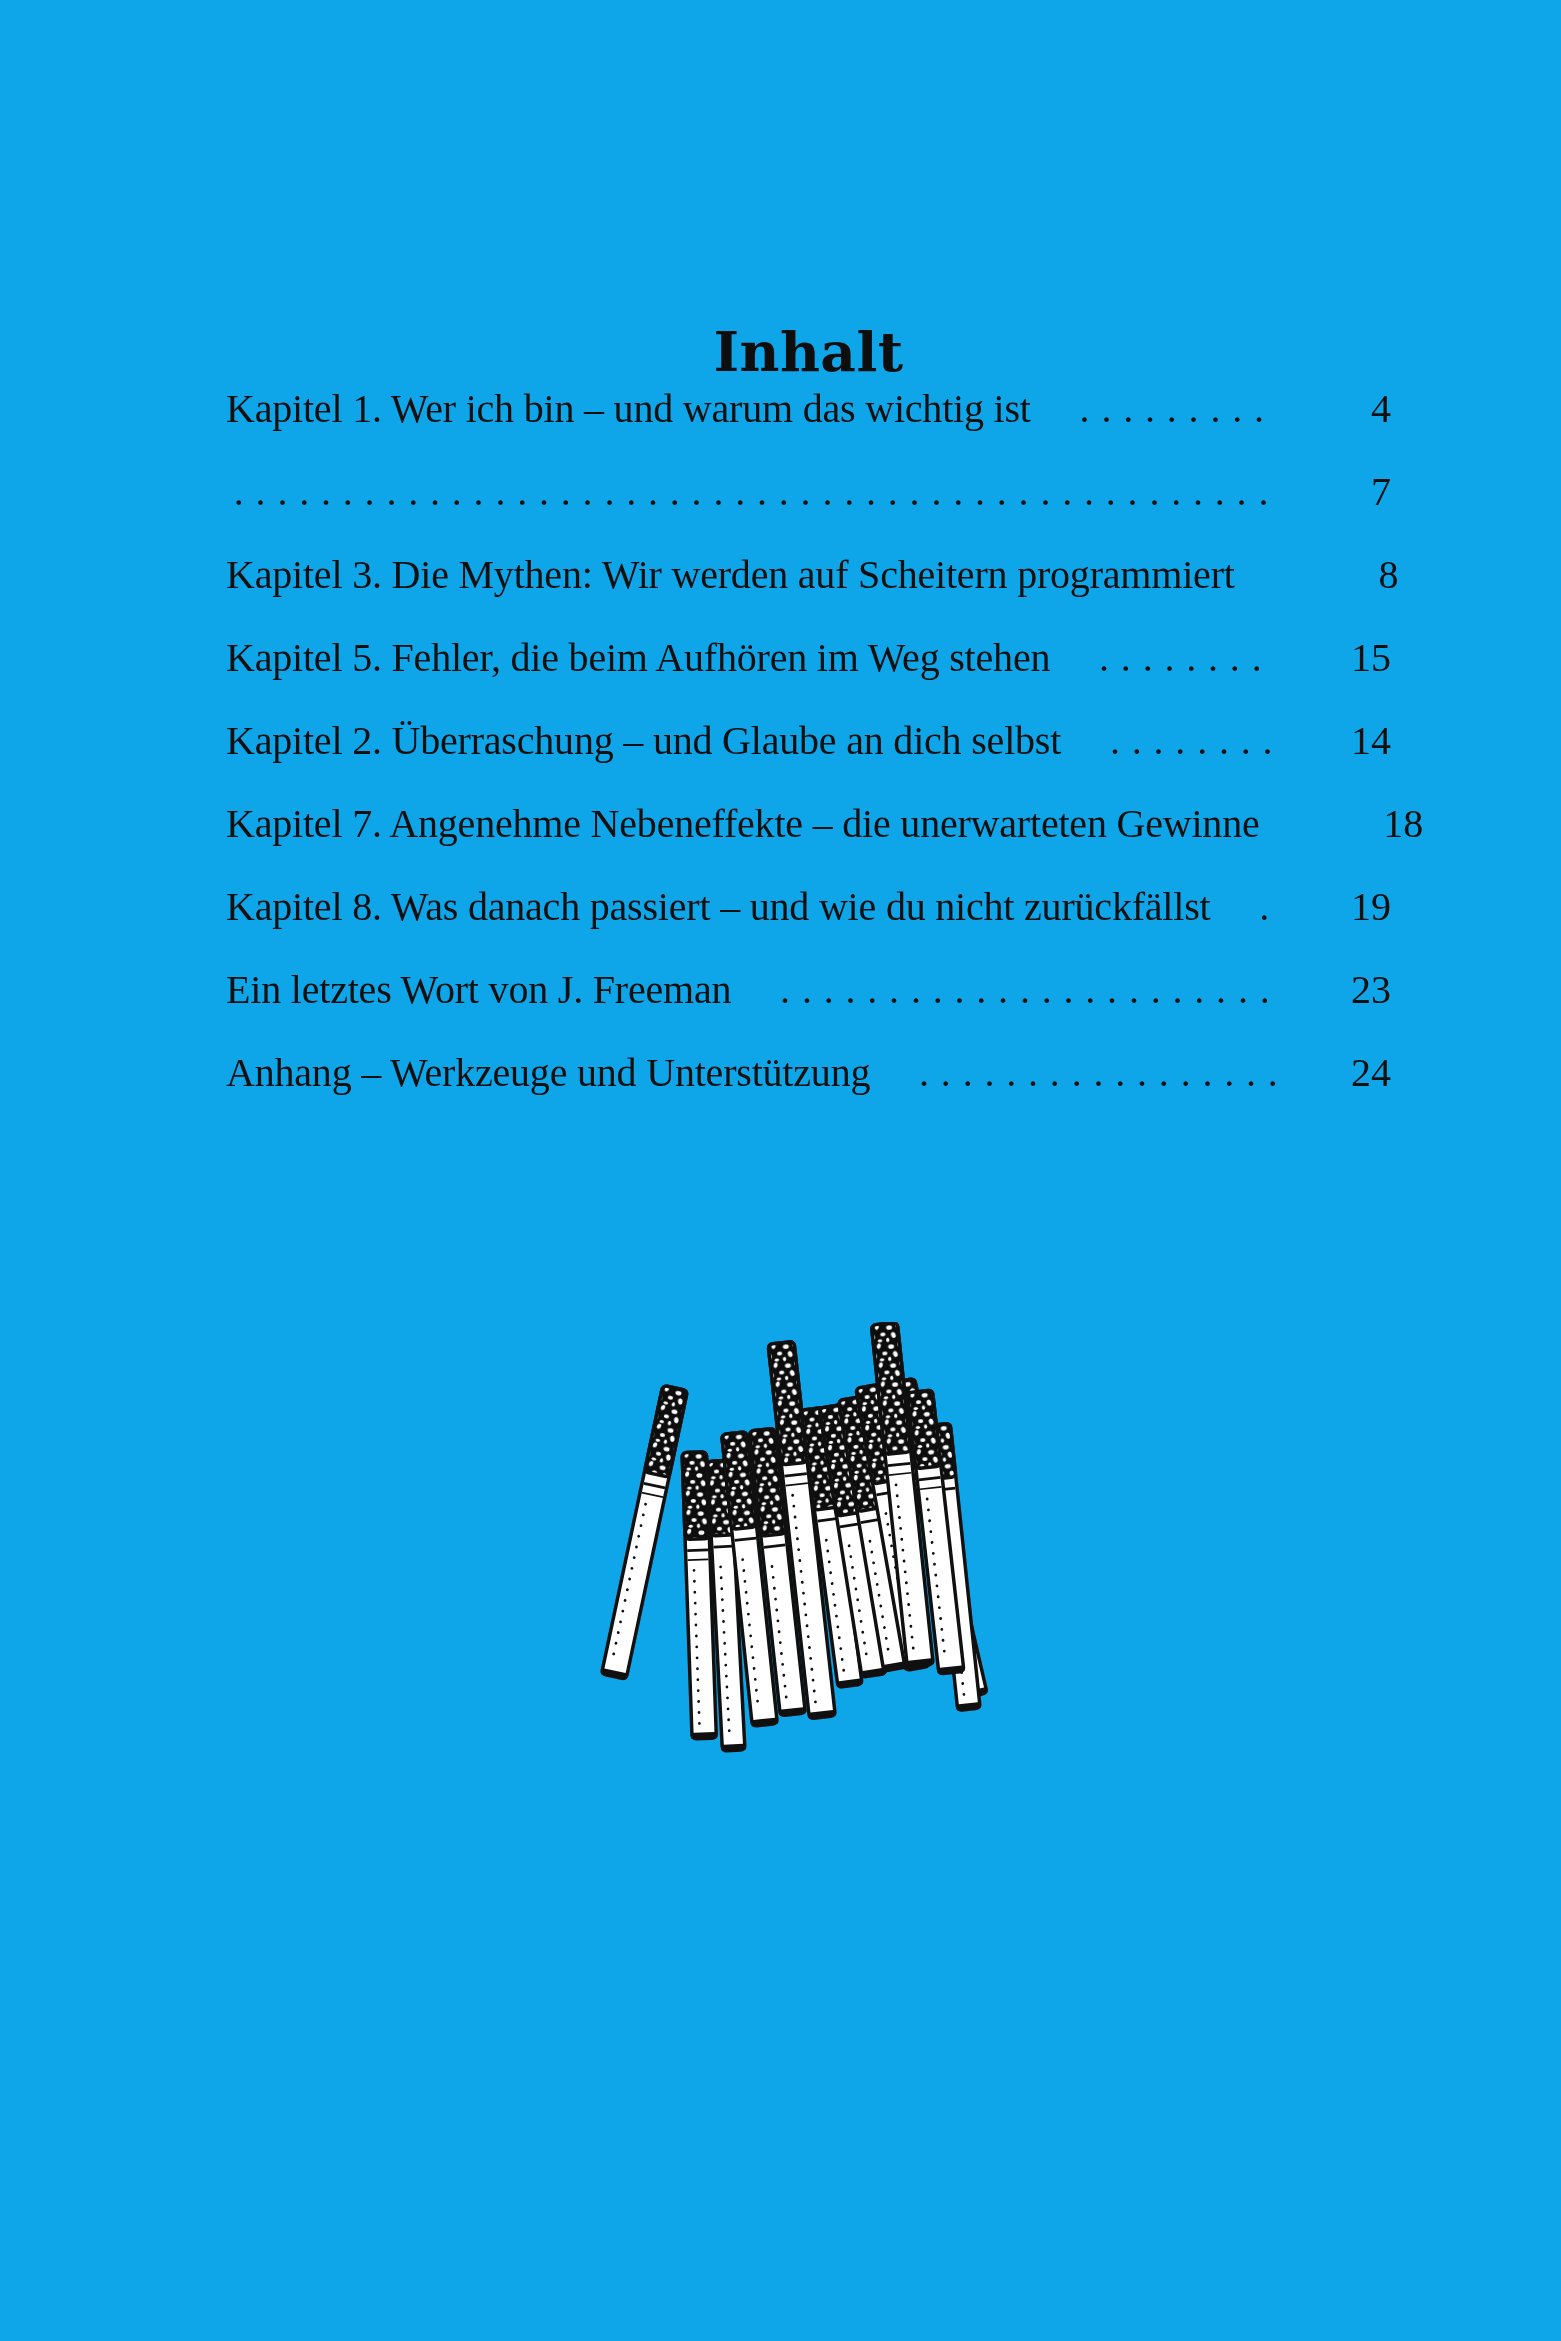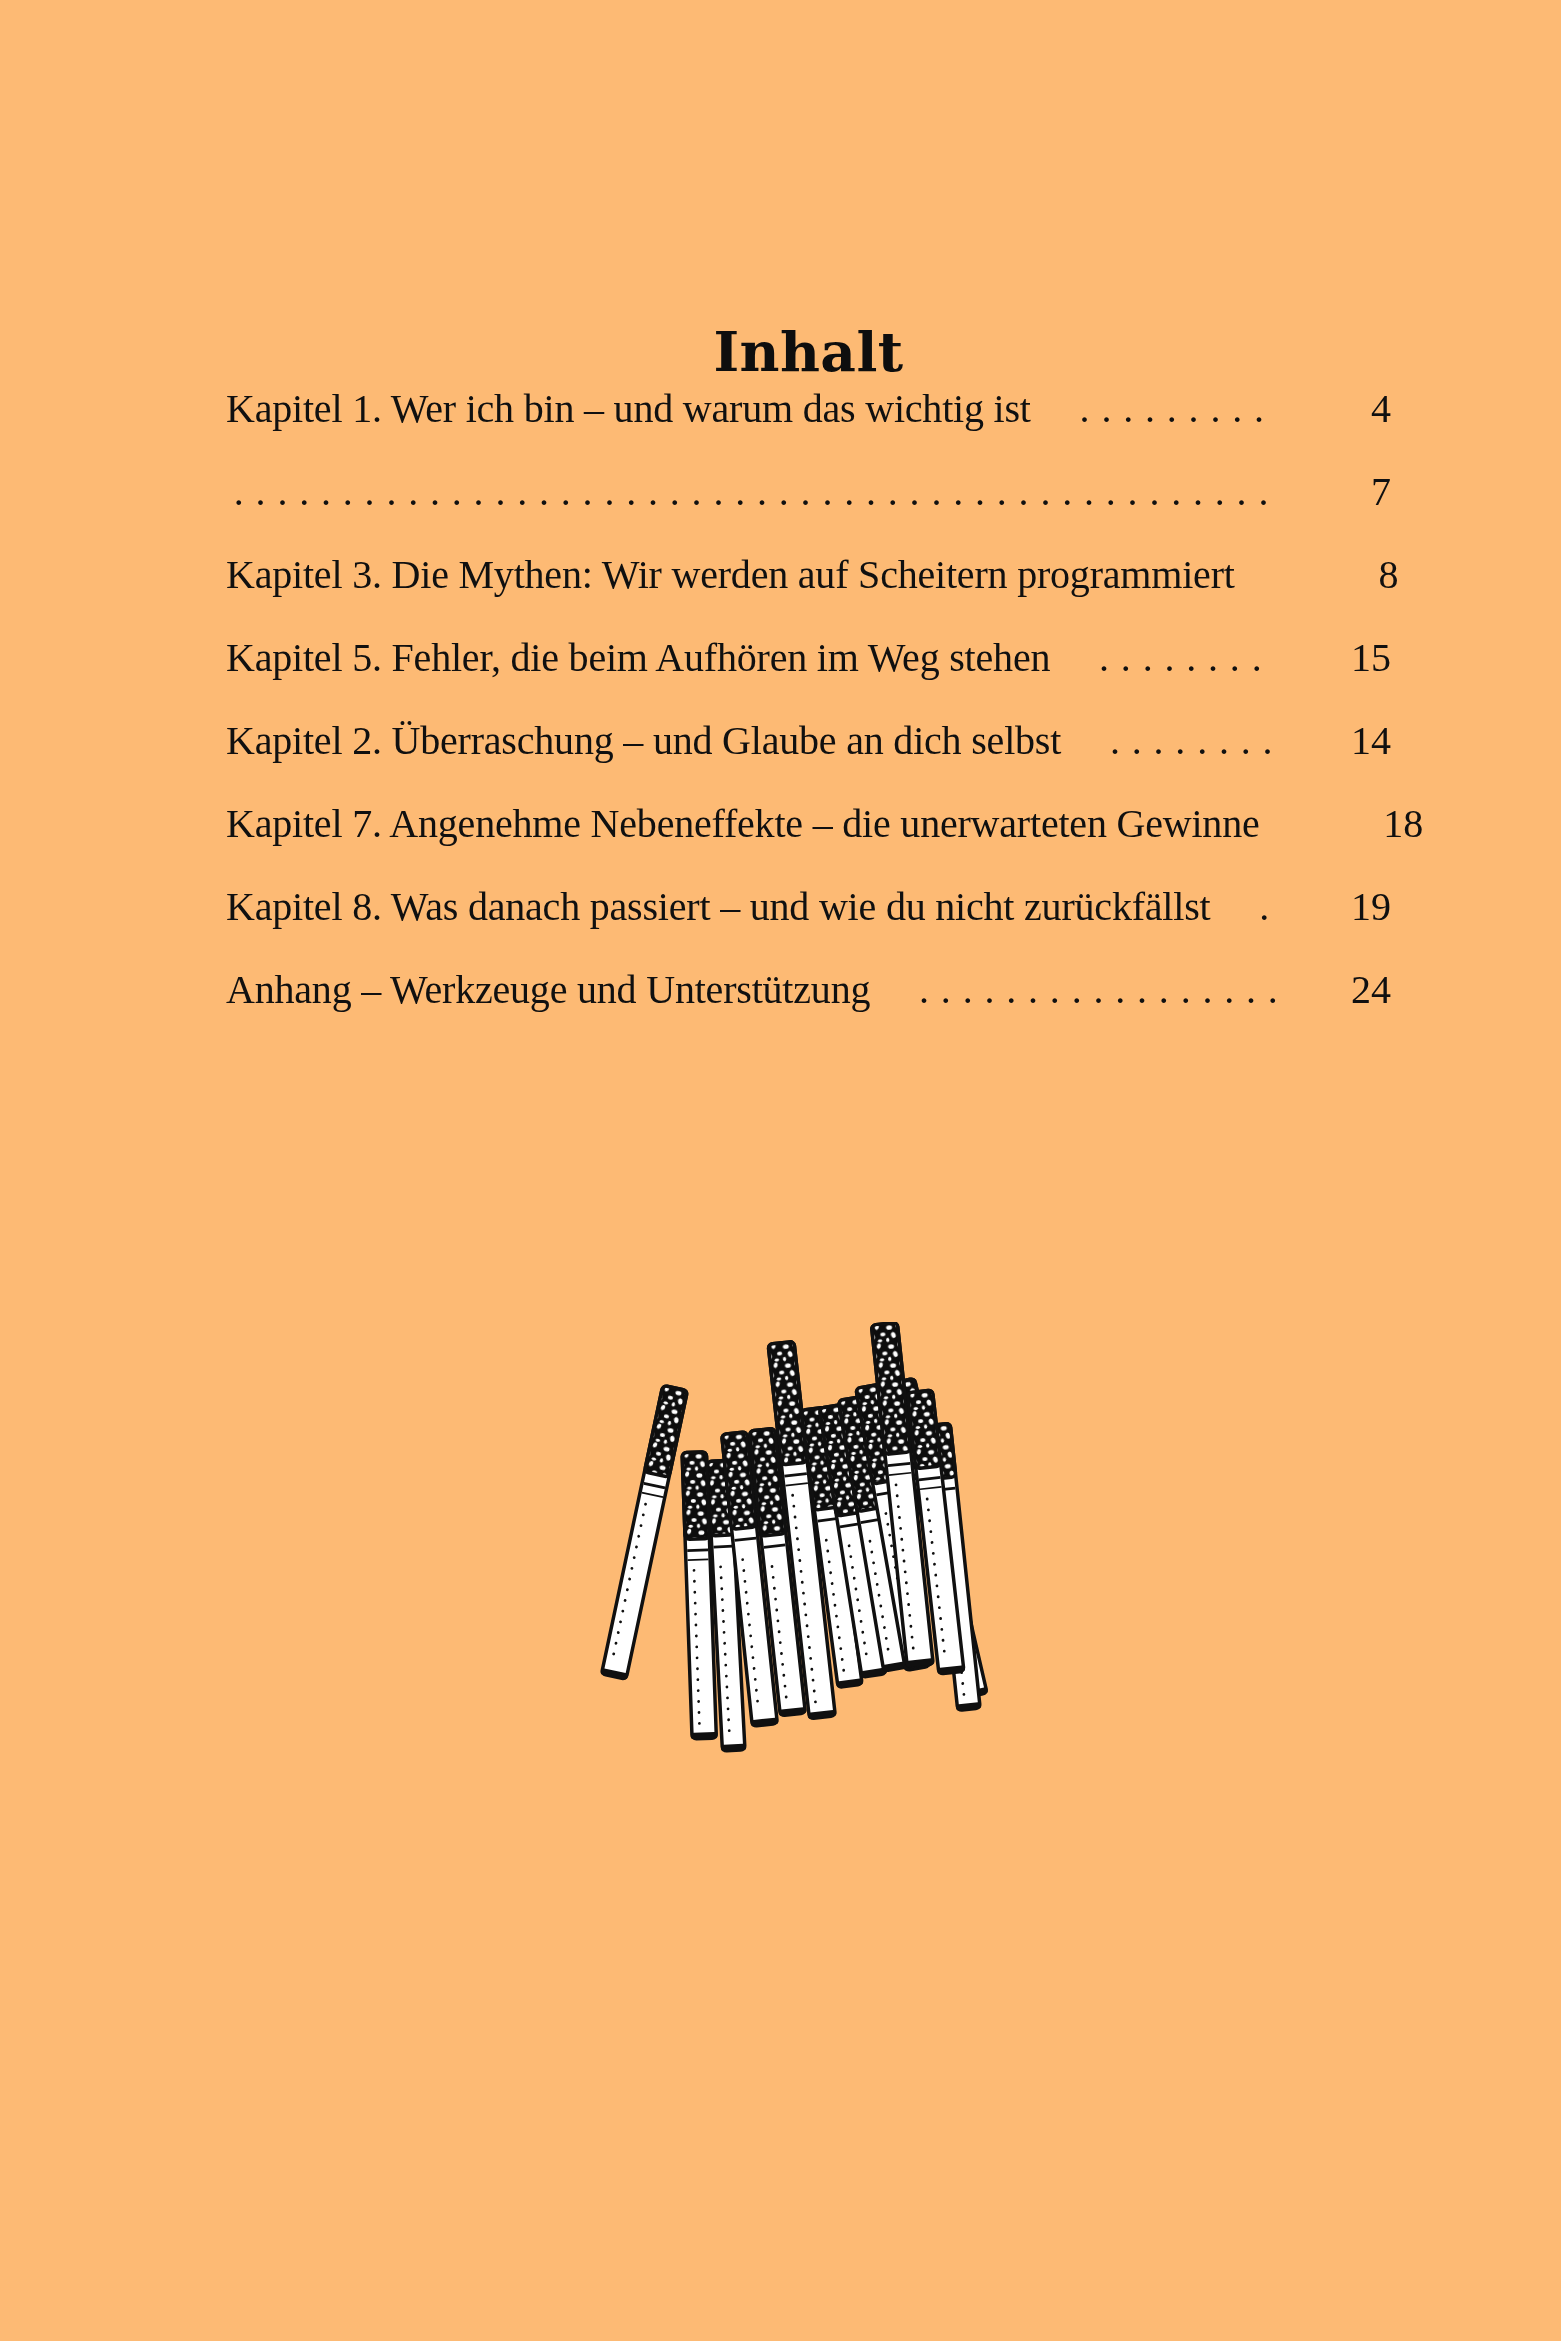--- a/index.html
+++ b/index.html
@@ -1,20 +1,20 @@
 <!DOCTYPE html>
 <html style="font-size:14px"><head>
 <meta charset="utf-8">
 <style>
   html, body { margin: 0; padding: 0; background: #e8e8e8; }
   .sheet {
     position: relative;
     width: 1561px;
     height: 2342px;
-    background: #fdba74;
+    background: #0ea5e9;
     overflow: hidden;
     font-family: "Liberation Serif", serif;
     color: #121212;
   }
   .page-title {
     position: absolute;
     left: 226px;
     top: 286px;
     width: 1165px;
     text-align: center;
@@ -119,20 +119,25 @@
         <span class="toc-page">18</span>
       </li>
 
       <li class="toc-row">
         <span class="toc-label">Kapitel 8. Was danach passiert – und wie du nicht zurückfällst</span>
         <span class="toc-dots"></span>
         <span class="toc-page">19</span>
       </li>
 
 
+      <li class="toc-row">
+        <span class="toc-label">Ein letztes Wort von J. Freeman</span>
+        <span class="toc-dots"></span>
+        <span class="toc-page">23</span>
+      </li>
 
       <li class="toc-row">
         <span class="toc-label">Anhang – Werkzeuge und Unterstützung</span>
         <span class="toc-dots"></span>
         <span class="toc-page">24</span>
       </li>
     </ol>
 
   <svg class="illustration" viewBox="0 0 470 500" xmlns="http://www.w3.org/2000/svg">
     <defs>

